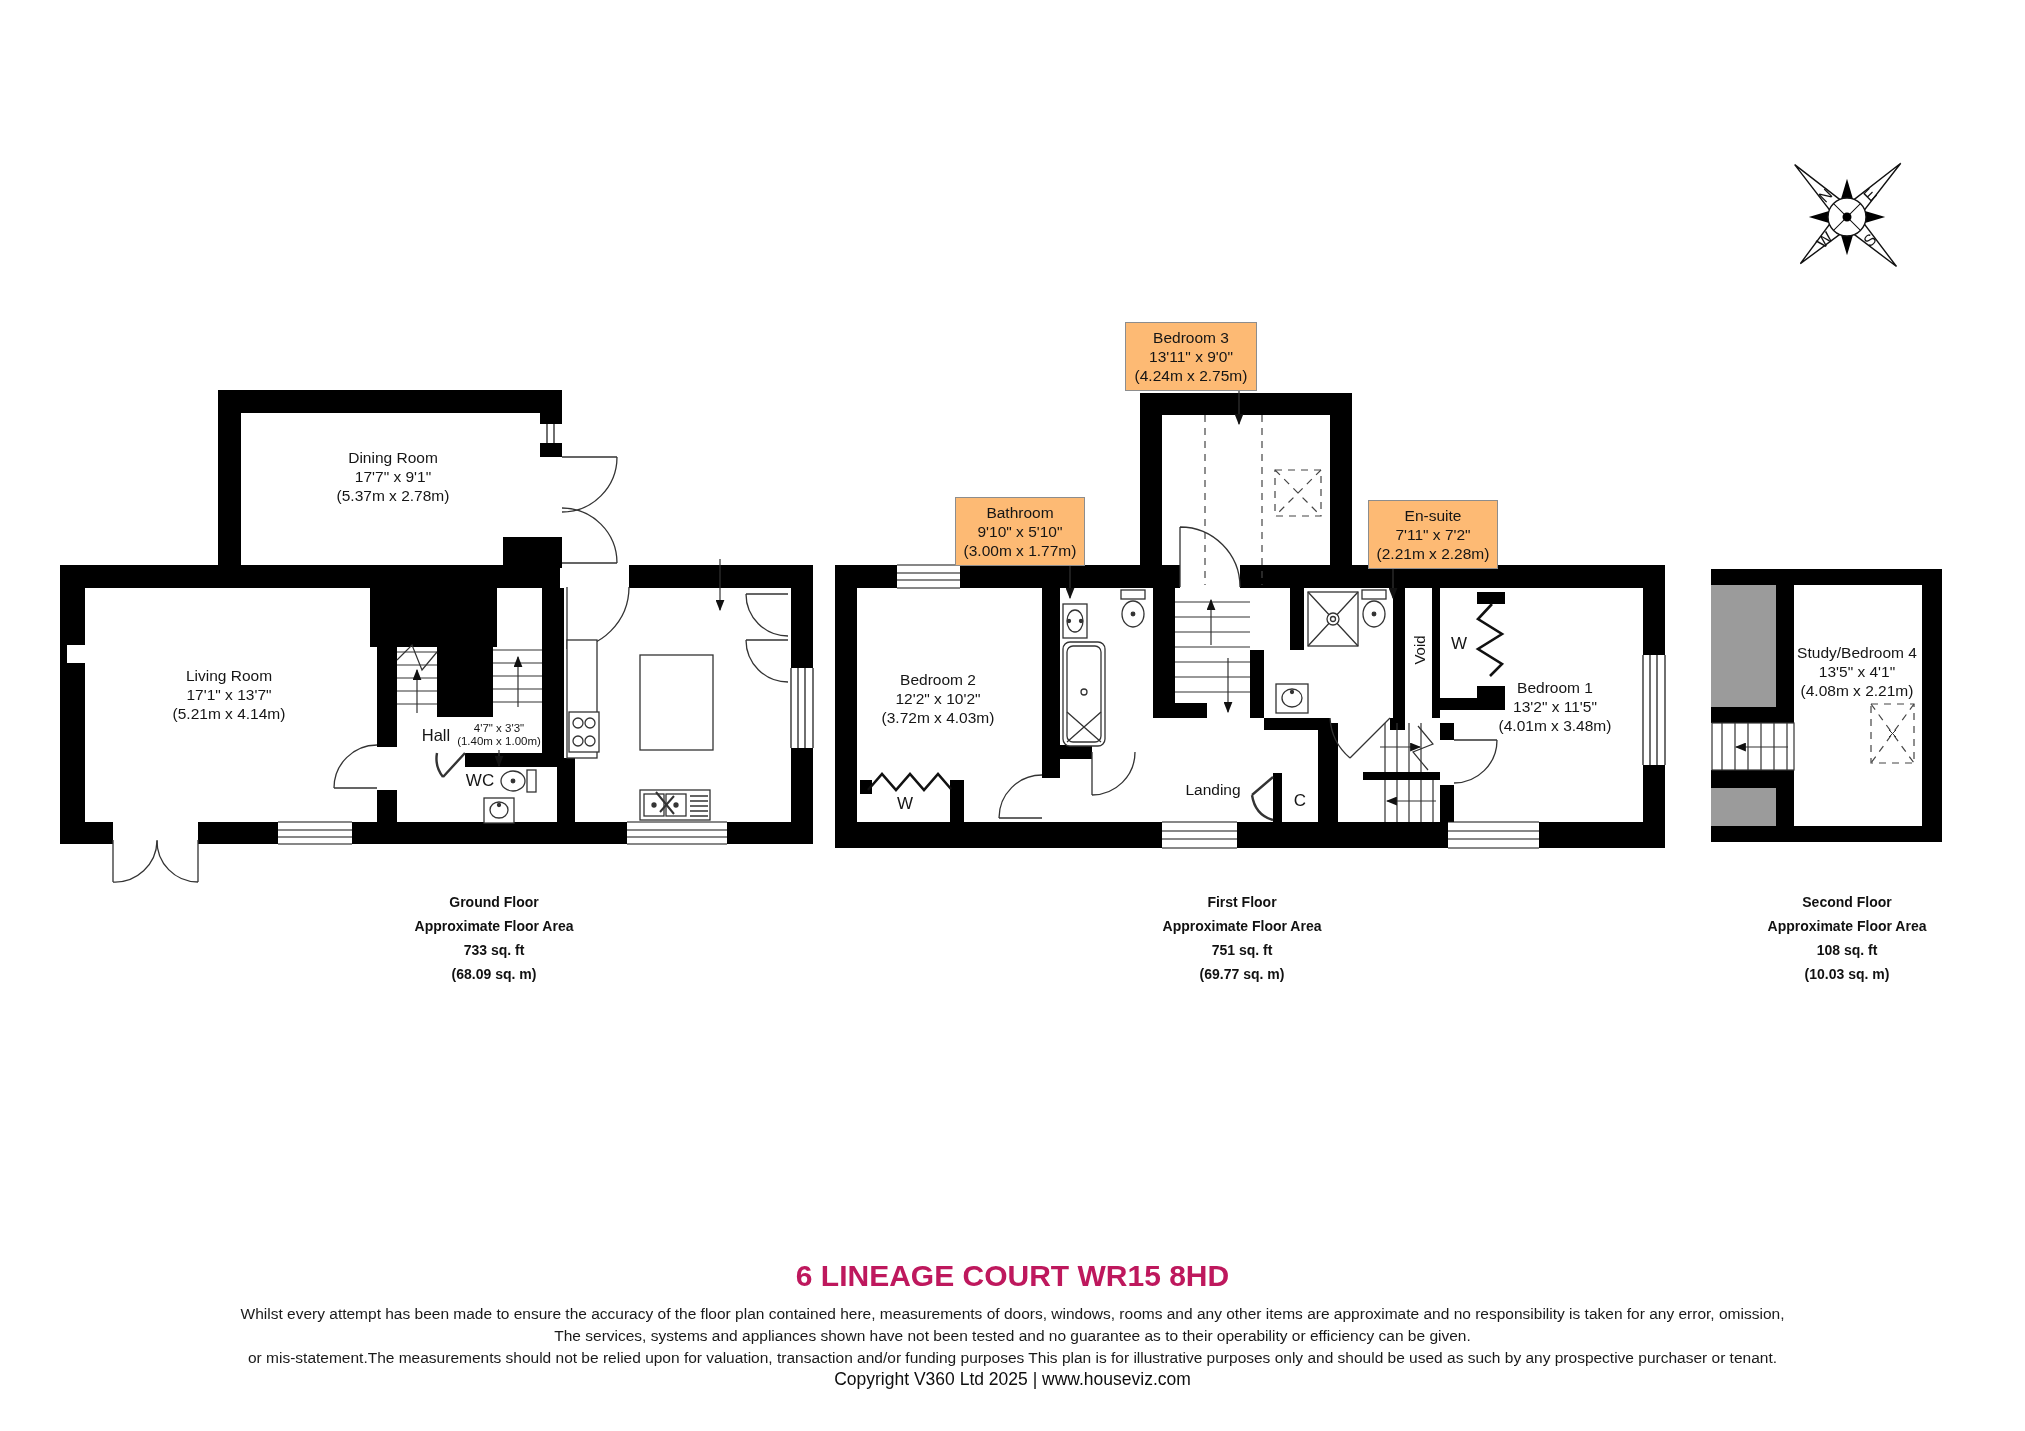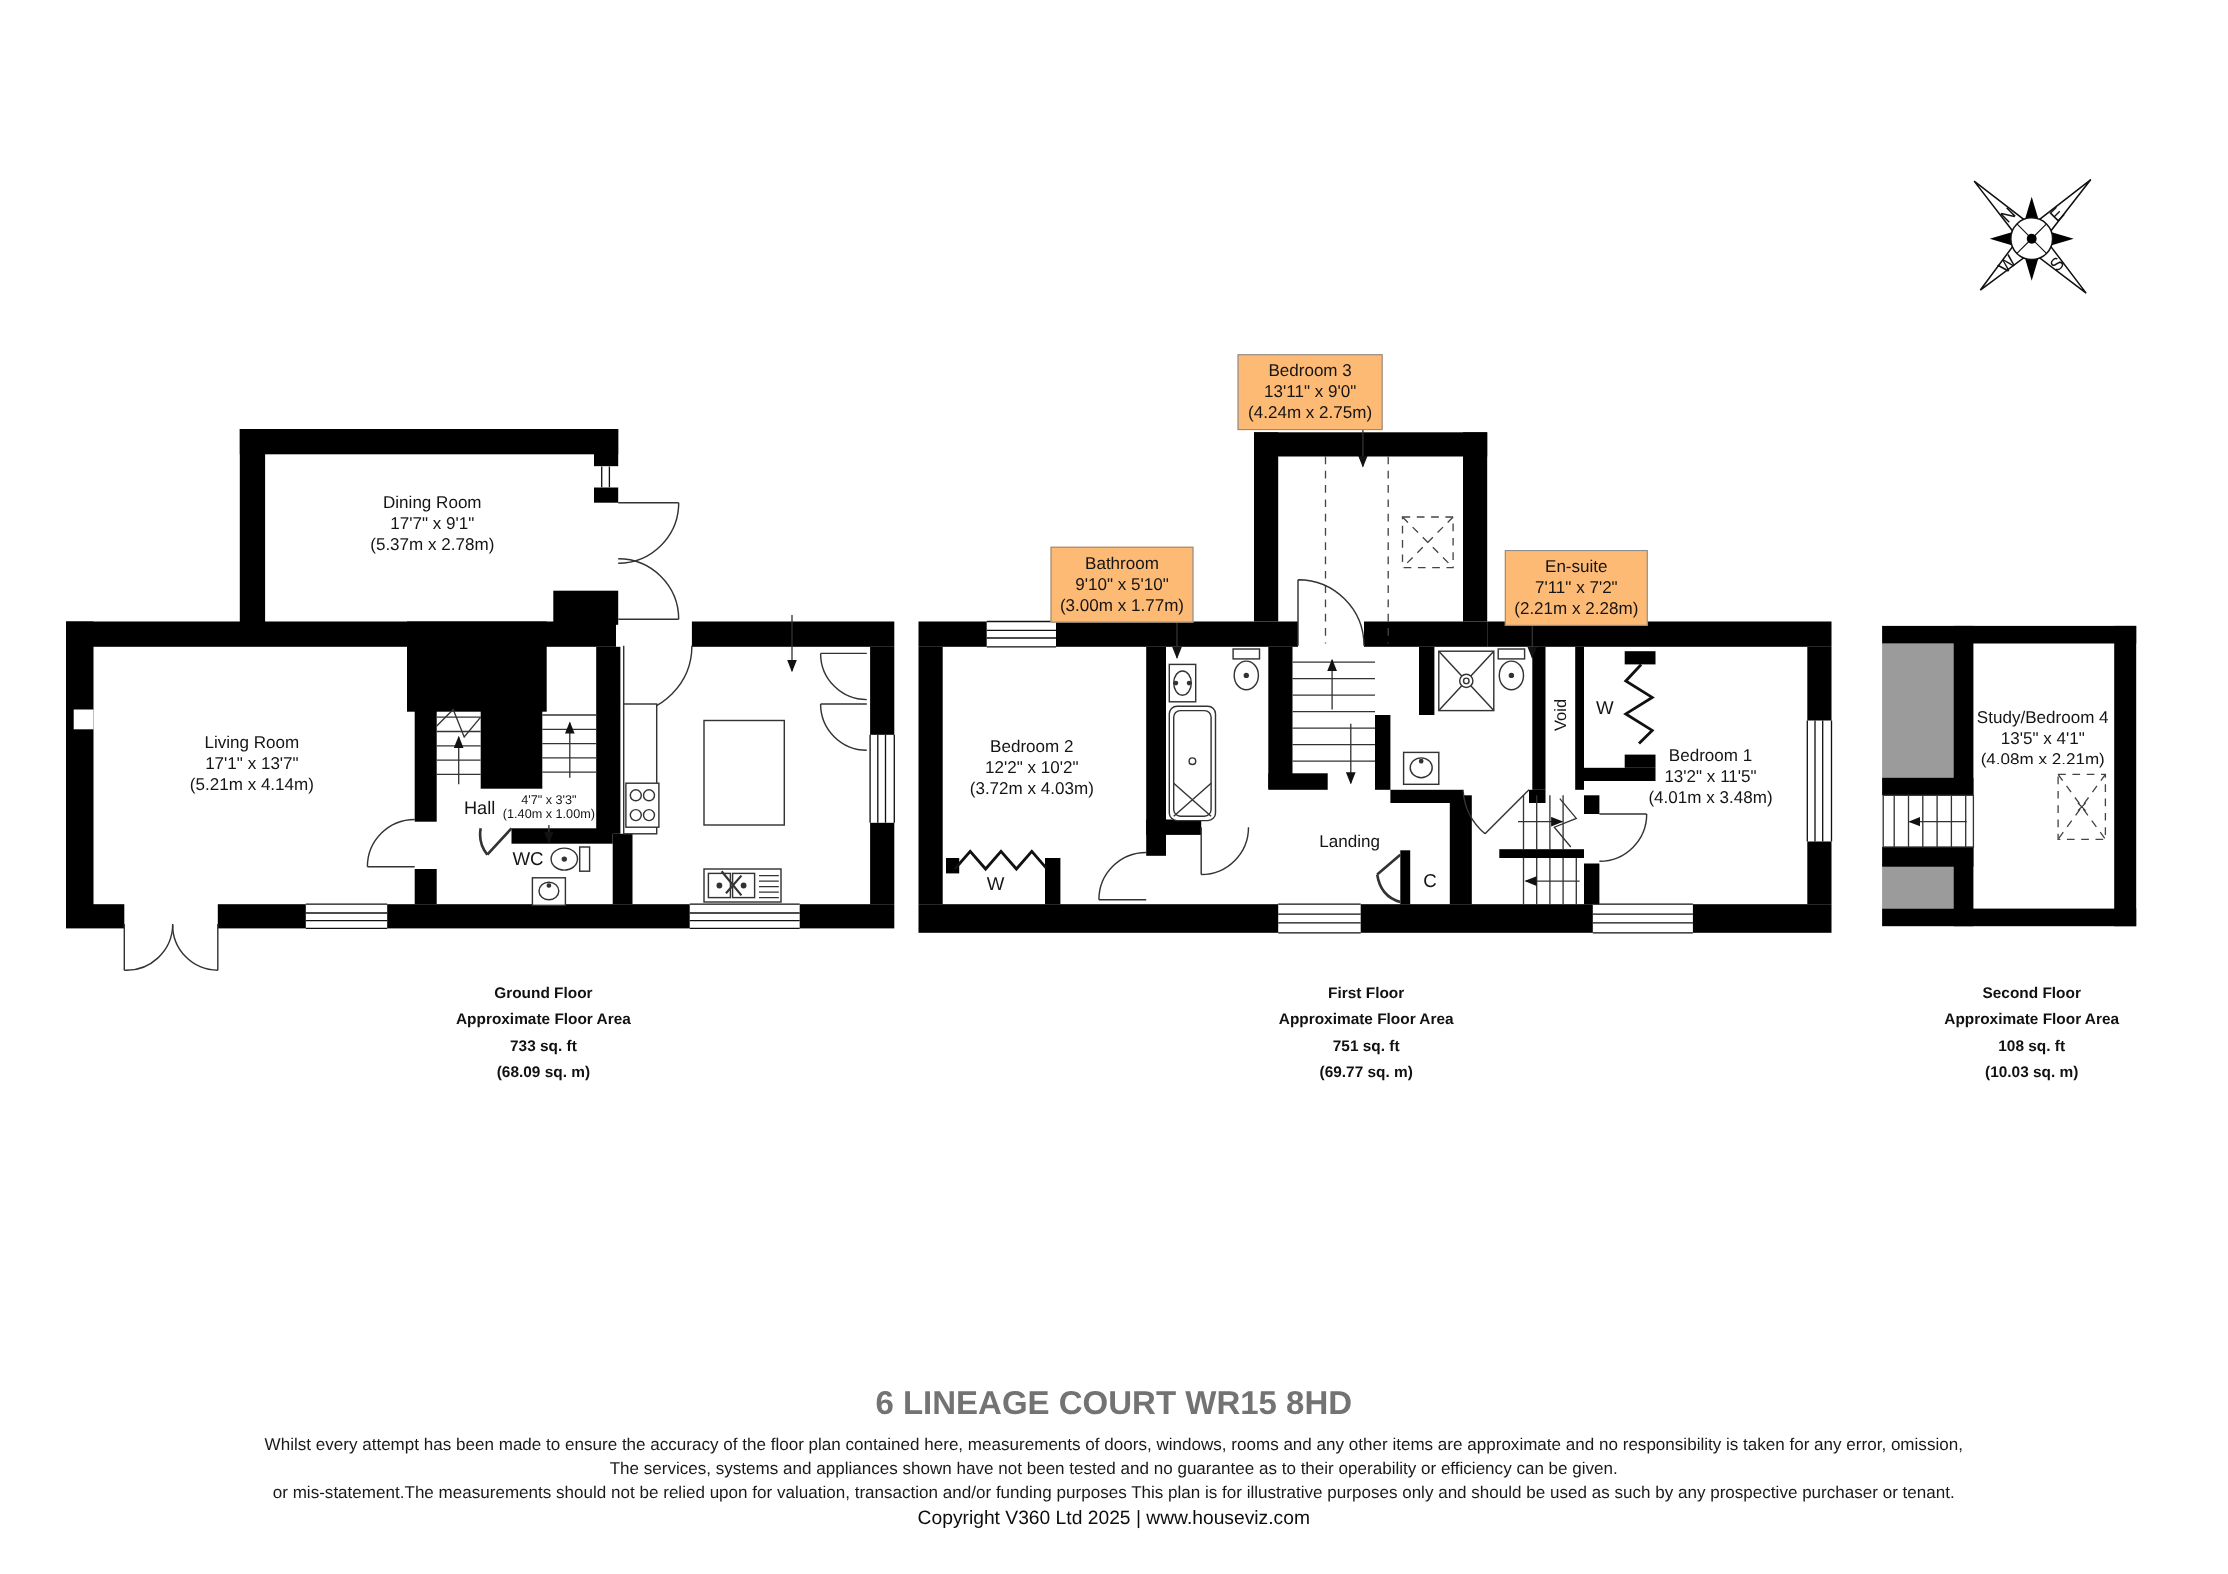--- a/index.html
+++ b/index.html
@@ -9,21 +9,21 @@
   .lbl{position:absolute;text-align:center;font-size:15.5px;line-height:19px;color:#151515;
        transform:translateX(-50%);white-space:nowrap;}
   .boxed{position:absolute;text-align:center;font-size:15.5px;line-height:19px;color:#151515;
        background:#fdba74;border:1px solid #8d8d8d;padding:5px 2px;}
   .gap{margin-top:5px;}
   .floor-label{position:absolute;text-align:center;font-weight:bold;font-size:14px;line-height:24px;
        transform:translateX(-50%);white-space:nowrap;color:#111;}
   .letter{font-size:17px;}
   .small2{font-size:11.5px;line-height:13px;}
   .void-lbl{position:absolute;font-size:15px;transform:translate(-50%,-50%) rotate(-90deg);color:#151515;}
-  .title{position:absolute;left:0;right:0;text-align:center;font-weight:bold;font-size:30px;color:#737373;}
+  .title{position:absolute;left:0;right:0;text-align:center;font-weight:bold;font-size:30px;color:#be185d;}
   .disc{position:absolute;left:0;right:0;text-align:center;font-size:15.5px;line-height:22px;color:#1a1a1a;}
   .copy{position:absolute;left:0;right:0;text-align:center;font-weight:normal;font-size:17.5px;color:#0d0d0d;}
 </style>
 </head>
 <body>
 
 <div class="page">
 
 <svg width="2025" height="1431" viewBox="0 0 2025 1431">
   <defs>
@@ -315,21 +315,21 @@
 <div class="lbl" style="left:938px;top:670px;">
   <div>Bedroom 2</div>
   <div>12'2" x 10'2"</div>
   <div>(3.72m x 4.03m)</div>
 </div>
 <div class="lbl" style="left:1555px;top:678px;">
   <div>Bedroom 1</div>
   <div>13'2" x 11'5"</div>
   <div>(4.01m x 3.48m)</div>
 </div>
-<div class="lbl" style="left:1213px;top:756px;margin-left:14px;">
+<div class="lbl" style="left:1213px;top:780px;">
   <div>Landing</div>
 </div>
 <div class="void-lbl" style="left:1419px;top:650px;">Void</div>
 <div class="lbl letter" style="left:905px;top:794px;">W</div>
 <div class="lbl letter" style="left:1459px;top:634px;">W</div>
 <div class="lbl letter" style="left:1300px;top:791px;">C</div>
 
 <div class="lbl" style="left:1857px;top:643px;">
   <div>Study/Bedroom 4</div>
   <div>13'5" x 4'1"</div>

